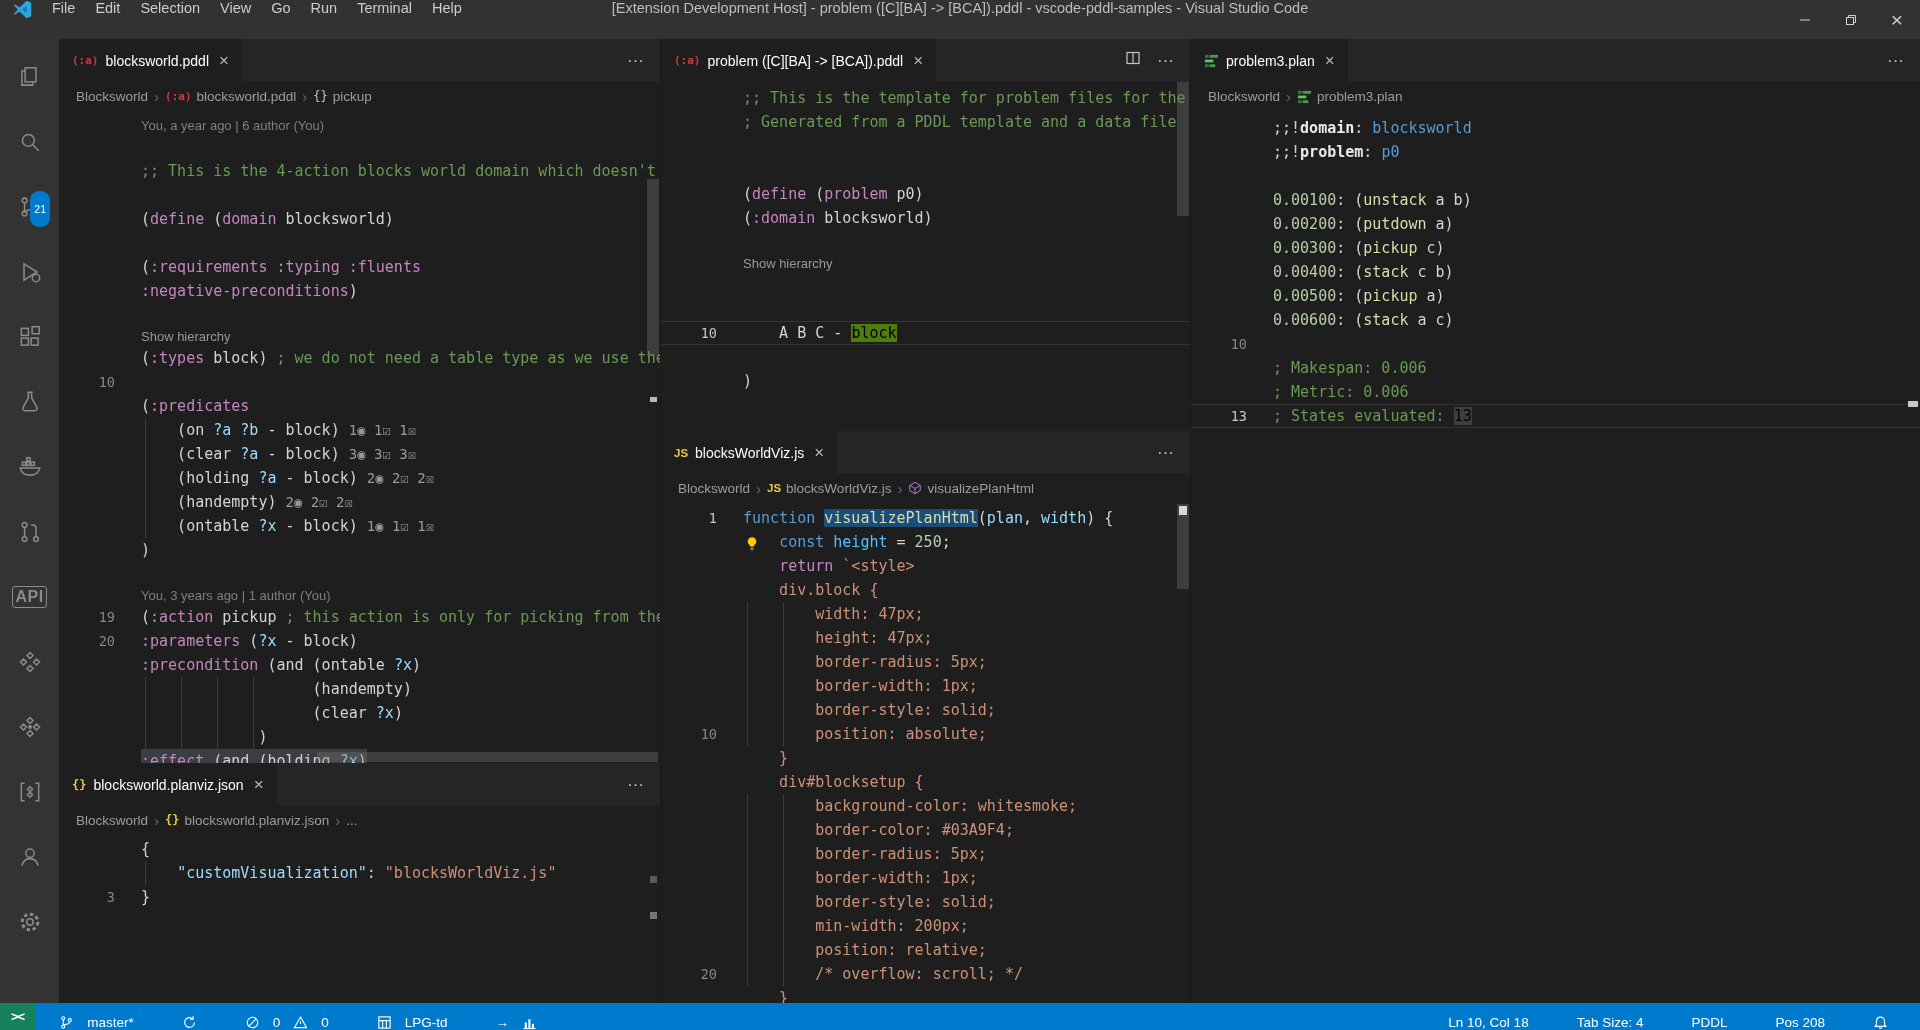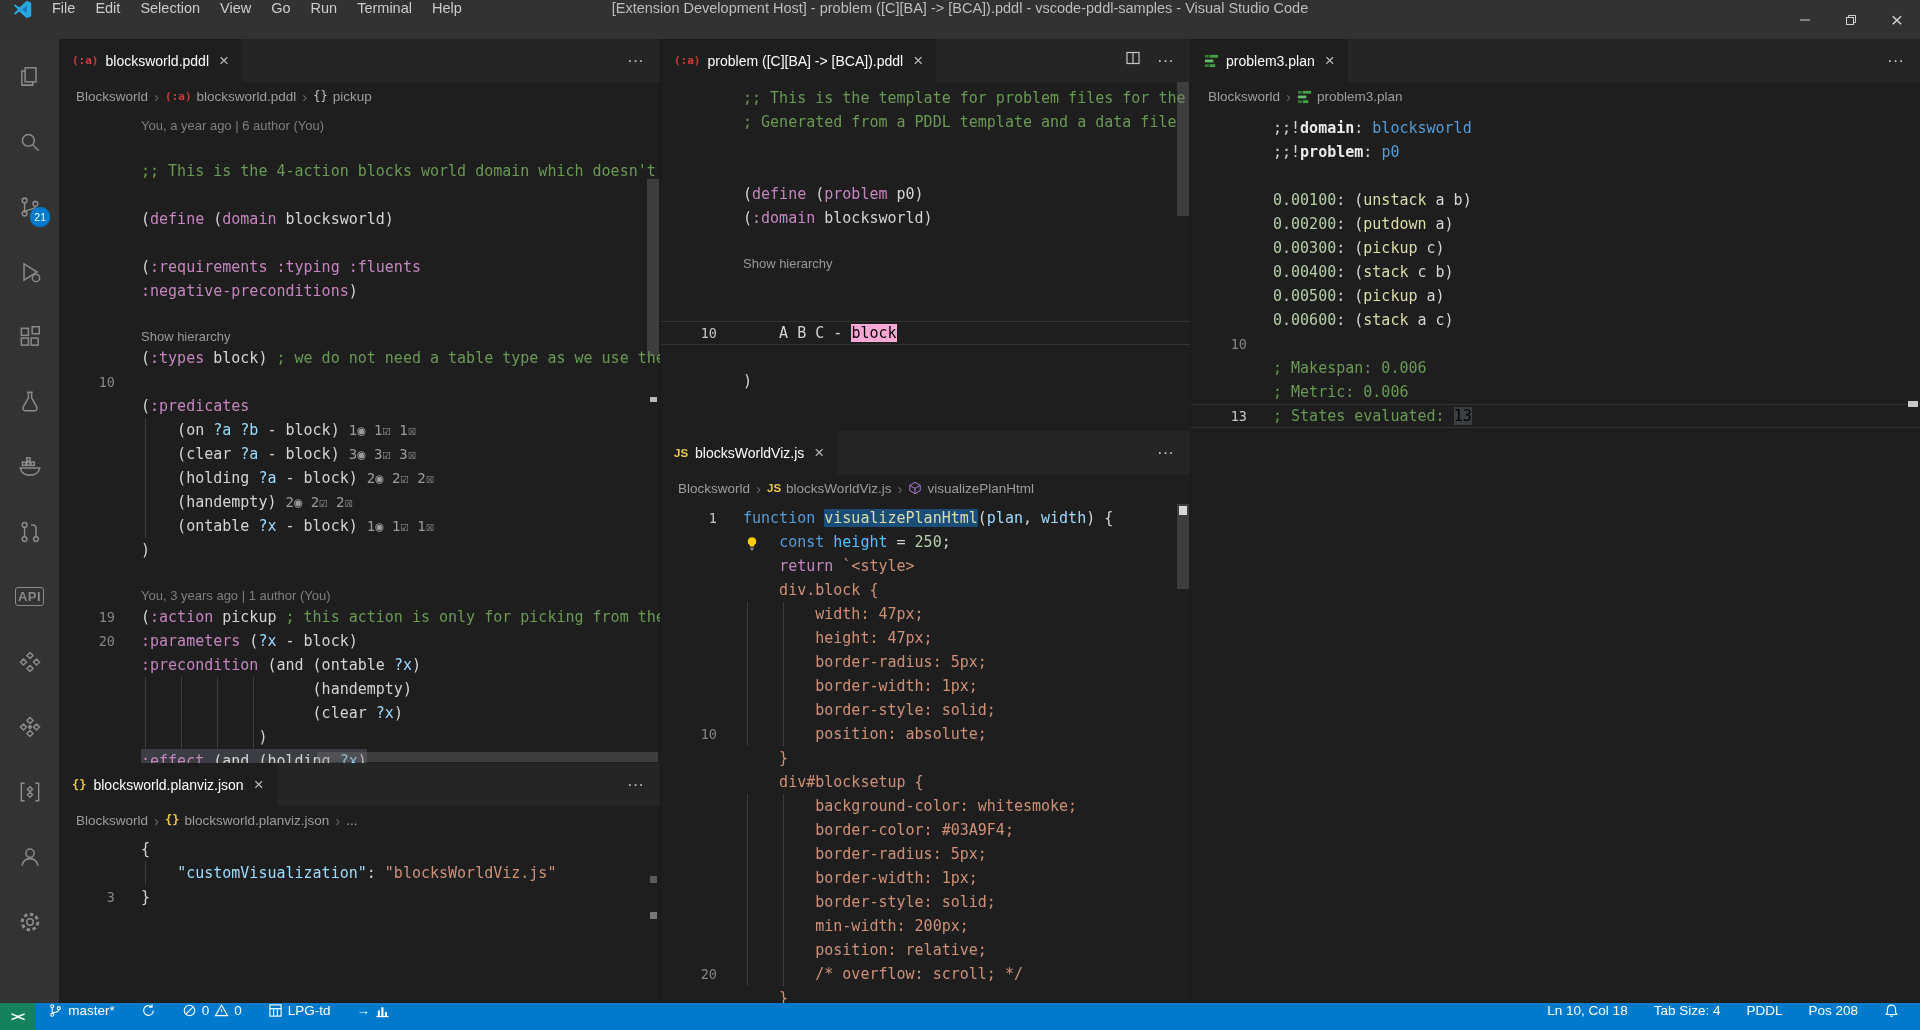--- a/index.html
+++ b/index.html
@@ -12,23 +12,23 @@
   .menus span{padding:0 10px;cursor:default;}
   .wintitle{position:absolute;left:0;right:0;text-align:center;color:#bdbdbd;pointer-events:none;}
   .wincontrols{margin-left:auto;display:flex;height:100%;z-index:2;}
   .wc{width:46px;display:flex;align-items:center;justify-content:center;color:#d0d0d0;}
   .wc.close{font-size:21px;}
   
   .main{display:flex;height:964px;}
   .activitybar{width:59px;background:#333333;display:flex;flex-direction:column;align-items:center;padding-top:5px;}
   .ab-item{height:65px;width:59px;display:flex;align-items:center;justify-content:center;position:relative;color:#858585;}
   .ab-item svg{stroke:#8a8a8a;fill:none;stroke-width:1.4;}
-  .ab-text{color:#8a8a8a;font-weight:bold;font-size:13px;letter-spacing:.5px;border:1.4px solid #8a8a8a;border-radius:3px;padding:1px 2px;}
+  .ab-text{color:#8a8a8a;font-weight:bold;font-size:16px;letter-spacing:.5px;border:1.4px solid #8a8a8a;border-radius:3px;padding:1px 2px;}
   .ab-badge{position:absolute;right:9px;bottom:12px;background:#007acc;color:#fff;font-size:10.5px;
-    border-radius:9px;padding:4px 4px;min-width:10px;text-align:center;}
+    border-radius:9px;padding:12px 4px;min-width:10px;text-align:center;}
   .editors{position:relative;flex:1;background:#1e1e1e;}
   
   .pane{position:absolute;background:#1e1e1e;display:flex;flex-direction:column;overflow:hidden;}
   .pane.bleft{border-left:1px solid #191919;box-sizing:border-box;}
   .tabbar{height:43px;background:#252526;display:flex;justify-content:space-between;flex:none;}
   .tab{background:#1e1e1e;display:flex;align-items:center;gap:7px;padding:0 13px;color:#fdfdfd;font-size:14px;}
   .tab .close{color:#b9b9b9;font-size:17px;margin-left:3px;}
   .actions{display:flex;align-items:center;gap:16px;padding-right:16px;color:#c5c5c5;font-size:17px;}
   .actions svg{stroke:#c5c5c5;fill:none;stroke-width:1.2;}
   .crumbs{height:28px;display:flex;align-items:center;font-size:13.5px;color:#9d9d9d;padding-left:17px;gap:6px;flex:none;white-space:nowrap;}
@@ -46,30 +46,30 @@
   .cur{box-shadow:inset 0 1px 0 #343434,inset 0 -1px 0 #343434;}
   .segs{display:inline-block;}
   .segs.selbg{background:#3a3d41;}
   .meta{font-family:"Liberation Sans",sans-serif;font-size:13px;color:#7f7f7f;}
   .meta.lens{color:#989898;}
   .bulb{position:absolute;left:84px;top:4px;}
   .tok-w{color:#d4d4d4}.tok-k{color:#c586c0}.tok-b{color:#569cd6}.tok-v{color:#9cdcfe}
   .tok-vv{color:#4fc1ff}.tok-s{color:#ce9178}.tok-c{color:#6a9955}.tok-num{color:#b5cea8}
   .tok-f{color:#dcdcaa}.tok-d{color:#9b9b9b;font-size:14px}
   .tok-wb{color:#eaeaea;font-weight:bold}
-  .tok-hl{background:#f9a8d4}.tok-csel{background:#3a3d41}
+  .tok-hl{background:#4d7c0f}.tok-csel{background:#3a3d41}
   .tok-fh{color:#dcdcaa;background:#1a4e78}
   .vslider{position:absolute;right:1px;width:12px;background:rgba(121,121,121,.35);}
   .hslider{position:absolute;bottom:1px;height:10px;left:258px;right:2px;background:rgba(121,121,121,.35);}
   .ovrmark{position:absolute;background:#c2c2c2;}
   
   .statusbar{height:27px;background:#007acc;display:flex;align-items:center;color:#ffffff;font-size:13.5px;}
   .remote{background:#16825d;height:100%;display:flex;align-items:center;padding:0 11px;
     font-weight:bold;letter-spacing:-1px;font-size:13px;}
-  .sb-item{display:flex;align-items:flex-start;gap:5px;padding:0 13px;height:100%;}
+  .sb-item{display:flex;align-items:flex-end;gap:13px;padding:0 24px;height:100%;}
   .sb-item svg{stroke:#ffffff;fill:none;stroke-width:1.2;}
   .sb-left{display:flex;height:100%;align-items:center;}
   .sb-right{margin-left:auto;display:flex;height:100%;align-items:center;padding-right:8px;}
   
   .fi-pddl{color:#d03a3a;font-family:"DejaVu Sans Mono",monospace;font-size:11px;font-weight:bold;}
   .fi-json{color:#e8c64a;font-family:"DejaVu Sans Mono",monospace;font-size:12px;font-weight:bold;}
   .fi-js{color:#e8c64a;font-size:11.5px;font-weight:bold;}
   .fi-braces{color:#c5c5c5;font-family:"DejaVu Sans Mono",monospace;font-size:12px;}
 </style>
 </head>

